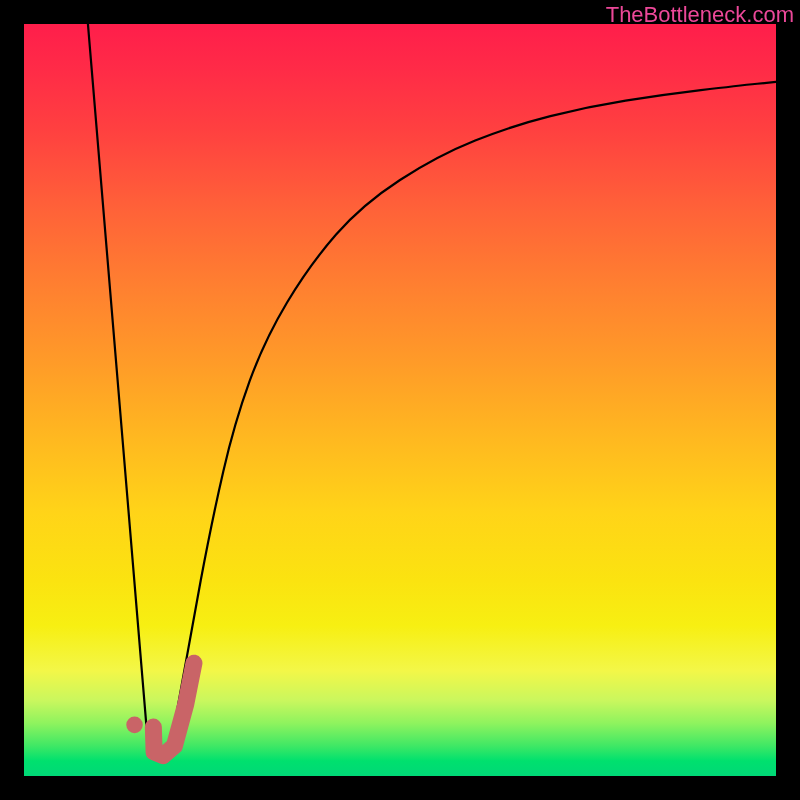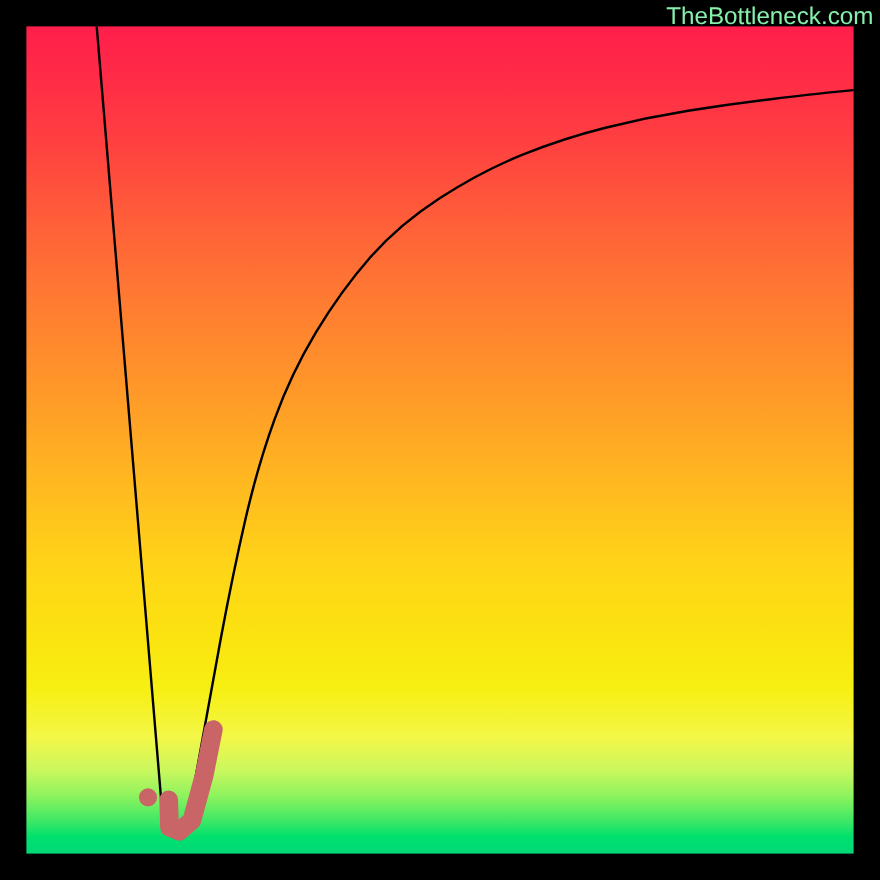--- a/index.html
+++ b/index.html
@@ -8,21 +8,21 @@
     height: 800px;
     background: #000;
     position: relative;
     font-family: Arial, Helvetica, sans-serif;
     overflow: hidden;
   }
   .watermark {
     position: absolute;
     top: 2px;
     right: 6px;
-    color: #86efac;
+    color: #ec4899;
     font-size: 22px;
     font-weight: 400;
     z-index: 10;
     letter-spacing: 0px;
   }
   .plot-area {
     position: absolute;
     left: 24px;
     top: 24px;
     width: 752px;

